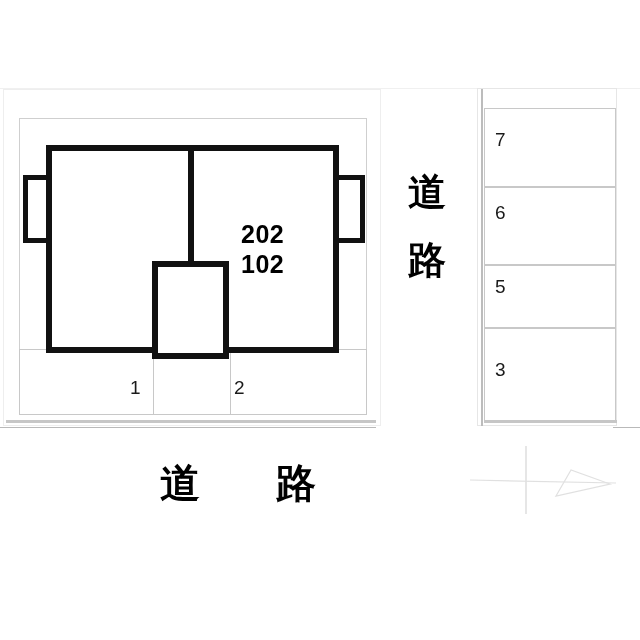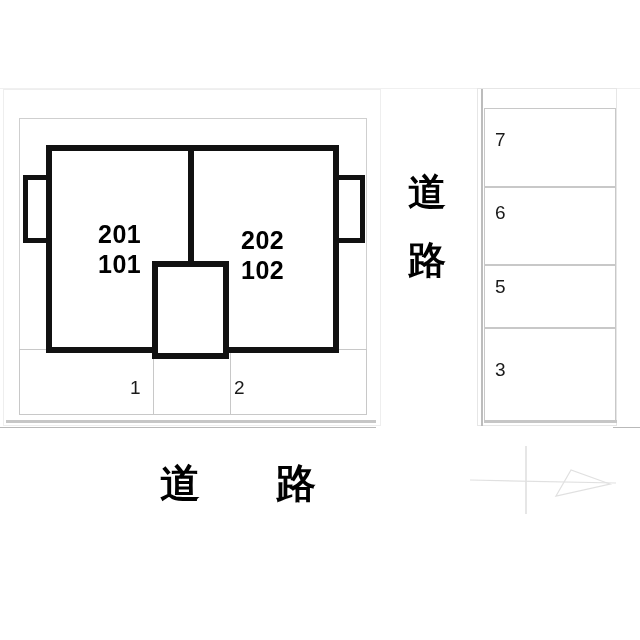--- a/index.html
+++ b/index.html
@@ -109,24 +109,22 @@
   <div class="box wall-thin" style="left:23px; top:175px; width:36px; height:68px;"></div>
 
   <div class="box wall-thin" style="left:332px; top:175px; width:33px; height:68px;"></div>
 
   <div class="box wall" style="left:46px; top:145px; width:293px; height:208px;"></div>
 
   <div class="line-v" style="left:188px; top:148px; height:120px; border-left-width:6px; border-left-color:#111111;"></div>
 
   <div class="box wall" style="left:152px; top:261px; width:77px; height:98px;"></div>
 
-  <div class="unit-label" style="left:98px; top:219px; width:90px;">201
-101</div>
 
-  <div class="unit-label" style="left:241px; top:225px; width:90px;">202
+  <div class="unit-label" style="left:241px; top:219px; width:90px;">202
 102</div>
 
   <div class="road-v" style="left:400px; top:158px; width:54px;">
     <div>道</div>
     <div>路</div>
   </div>
 
   <div class="box" style="left:477px; top:88px; width:140px; height:338px; border:1px solid #e6e6e6;"></div>
 
   <div class="line-v" style="left:481px; top:89px; height:337px; border-left-width:2px; border-left-color:#bcbcbc;"></div>

